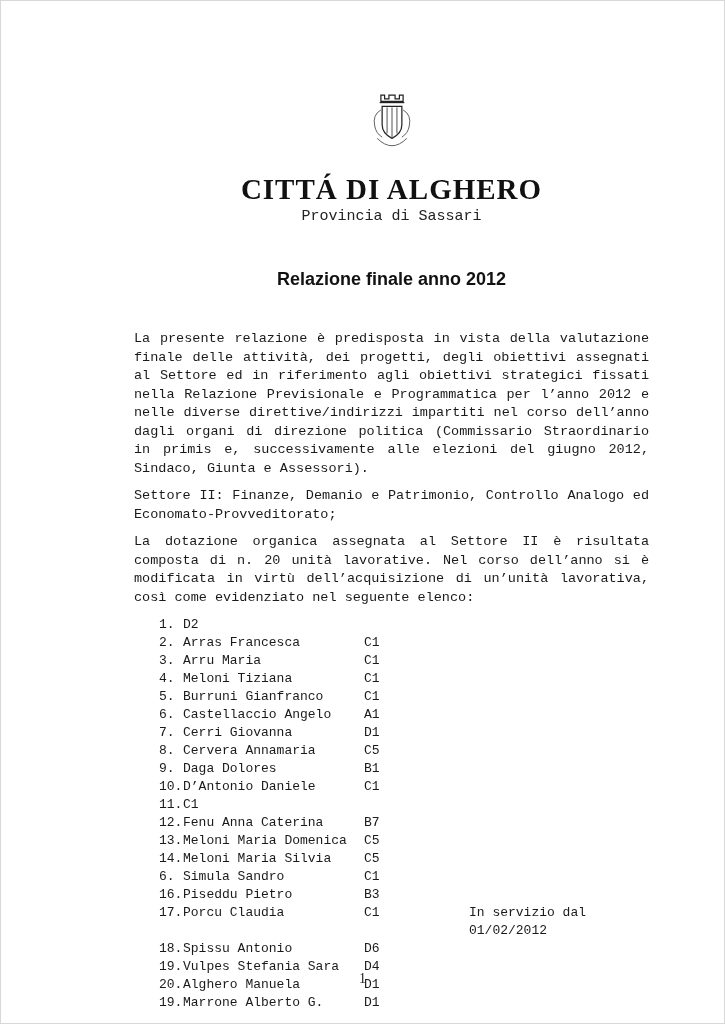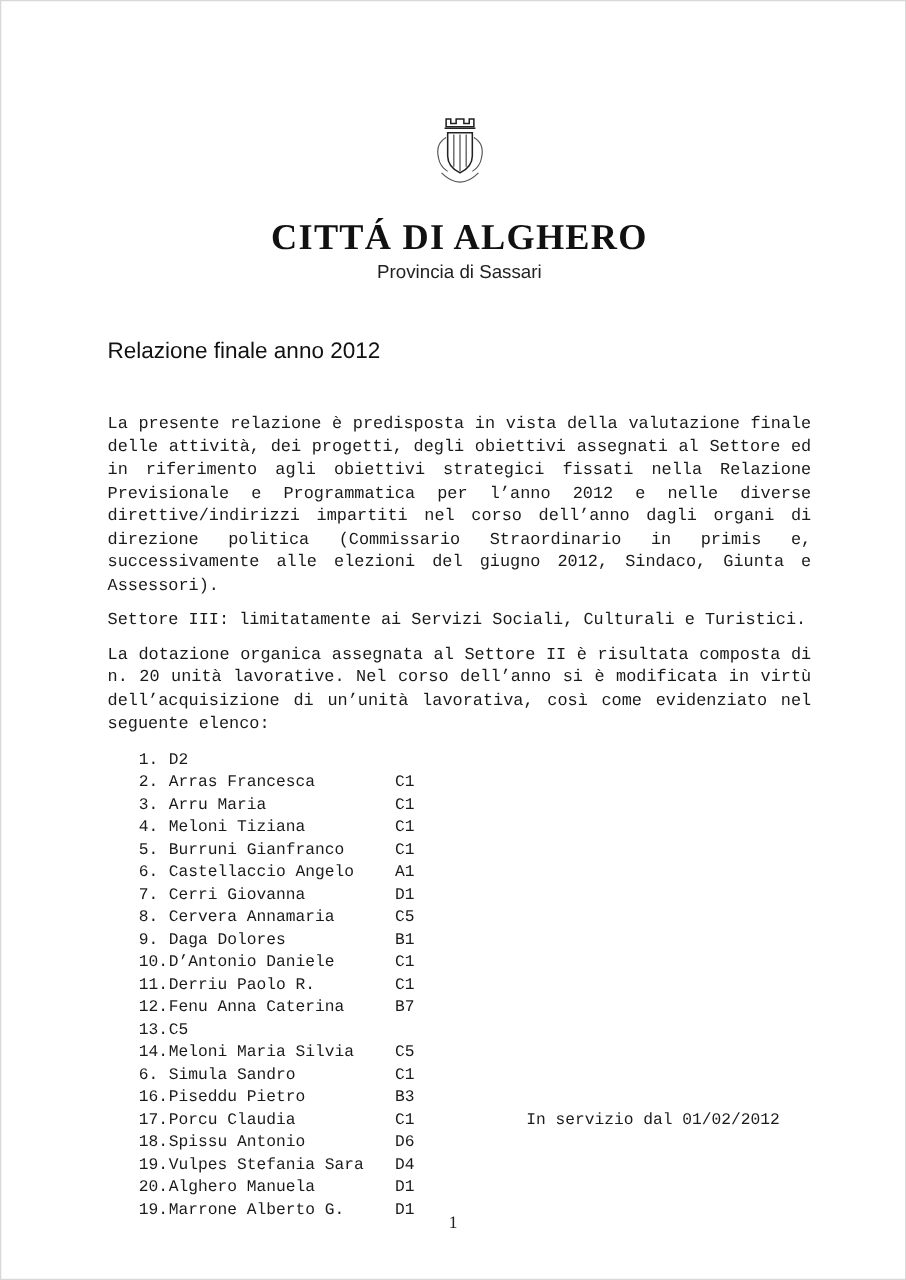--- a/index.html
+++ b/index.html
@@ -8,45 +8,46 @@
     width: 725px;
     height: 1024px;
     position: relative;
     font-family: "Liberation Sans", sans-serif;
     color: #1a1a1a;
     border: 1px solid #d8d8d8;
     overflow: hidden;
   }
   .page {
     padding: 88px 75px 0 85px;
+    margin-left: 48px;
   }
   .emblem-wrap {
     text-align: center;
     margin-bottom: 6px;
   }
   .emblem-wrap svg { display: inline-block; }
   .city-title {
     font-family: "Liberation Serif", serif;
     font-weight: bold;
     font-size: 29px;
     letter-spacing: 1px;
     text-align: center;
     color: #111;
   }
   .province {
-    font-family: Liberation Sans, sans-serif;
+    font-family: Liberation Mono, monospace;
     font-size: 15px;
     text-align: center;
     margin-top: 2px;
     color: #222;
   }
   .report-title {
     font-size: 18px;
-    font-weight: normal;
-    text-align: left;
+    font-weight: bold;
+    text-align: center;
     margin-top: 44px;
     color: #111;
   }
   .body-text {
     margin-top: 40px;
     font-family: Liberation Mono, monospace;
   }
   .para {
     font-size: 13.5px;
     line-height: 18.5px;
@@ -100,21 +101,21 @@
     </svg>
   </div>
 
   <div class="city-title">CITTÁ DI ALGHERO</div>
   <div class="province">Provincia di Sassari</div>
 
   <div class="report-title">Relazione finale anno 2012</div>
 
   <div class="body-text">
     <p class="para">La presente relazione è predisposta in vista della valutazione finale delle attività, dei progetti, degli obiettivi assegnati al Settore ed in riferimento agli obiettivi strategici fissati nella Relazione Previsionale e Programmatica per l’anno 2012 e nelle diverse direttive/indirizzi impartiti nel corso dell’anno dagli organi di direzione politica (Commissario Straordinario in primis e, successivamente alle elezioni del giugno 2012, Sindaco, Giunta e Assessori).</p>
-    <p class="para">Settore III: limitatamente ai Servizi Sociali, Culturali e Turistici.</p>
+    <p class="para">Settore II: Finanze, Demanio e Patrimonio, Controllo Analogo ed Economato-Provveditorato;</p>
     <p class="para">La dotazione organica assegnata al Settore II è risultata composta di n. 20 unità lavorative. Nel corso dell’anno si è modificata in virtù dell’acquisizione  di un’unità lavorativa, così come evidenziato nel seguente elenco:</p>
 
     <div class="staff-list">
   <div class="staff-row">
     <span class="num">1.</span>
     <span class="code">D2</span>
     <span class="note"></span>
   </div>
 
   <div class="staff-row">
@@ -175,34 +176,34 @@
 
   <div class="staff-row">
     <span class="num">10.</span>
     <span class="name">D’Antonio Daniele</span>
     <span class="code">C1</span>
     <span class="note"></span>
   </div>
 
   <div class="staff-row">
     <span class="num">11.</span>
-    <span class="name">Derriu Paolo R.</span>
     <span class="code">C1</span>
     <span class="note"></span>
   </div>
 
   <div class="staff-row">
     <span class="num">12.</span>
     <span class="name">Fenu Anna Caterina</span>
     <span class="code">B7</span>
     <span class="note"></span>
   </div>
 
   <div class="staff-row">
     <span class="num">13.</span>
+    <span class="name">Meloni Maria Domenica</span>
     <span class="code">C5</span>
     <span class="note"></span>
   </div>
 
   <div class="staff-row">
     <span class="num">14.</span>
     <span class="name">Meloni Maria Silvia</span>
     <span class="code">C5</span>
     <span class="note"></span>
   </div>

